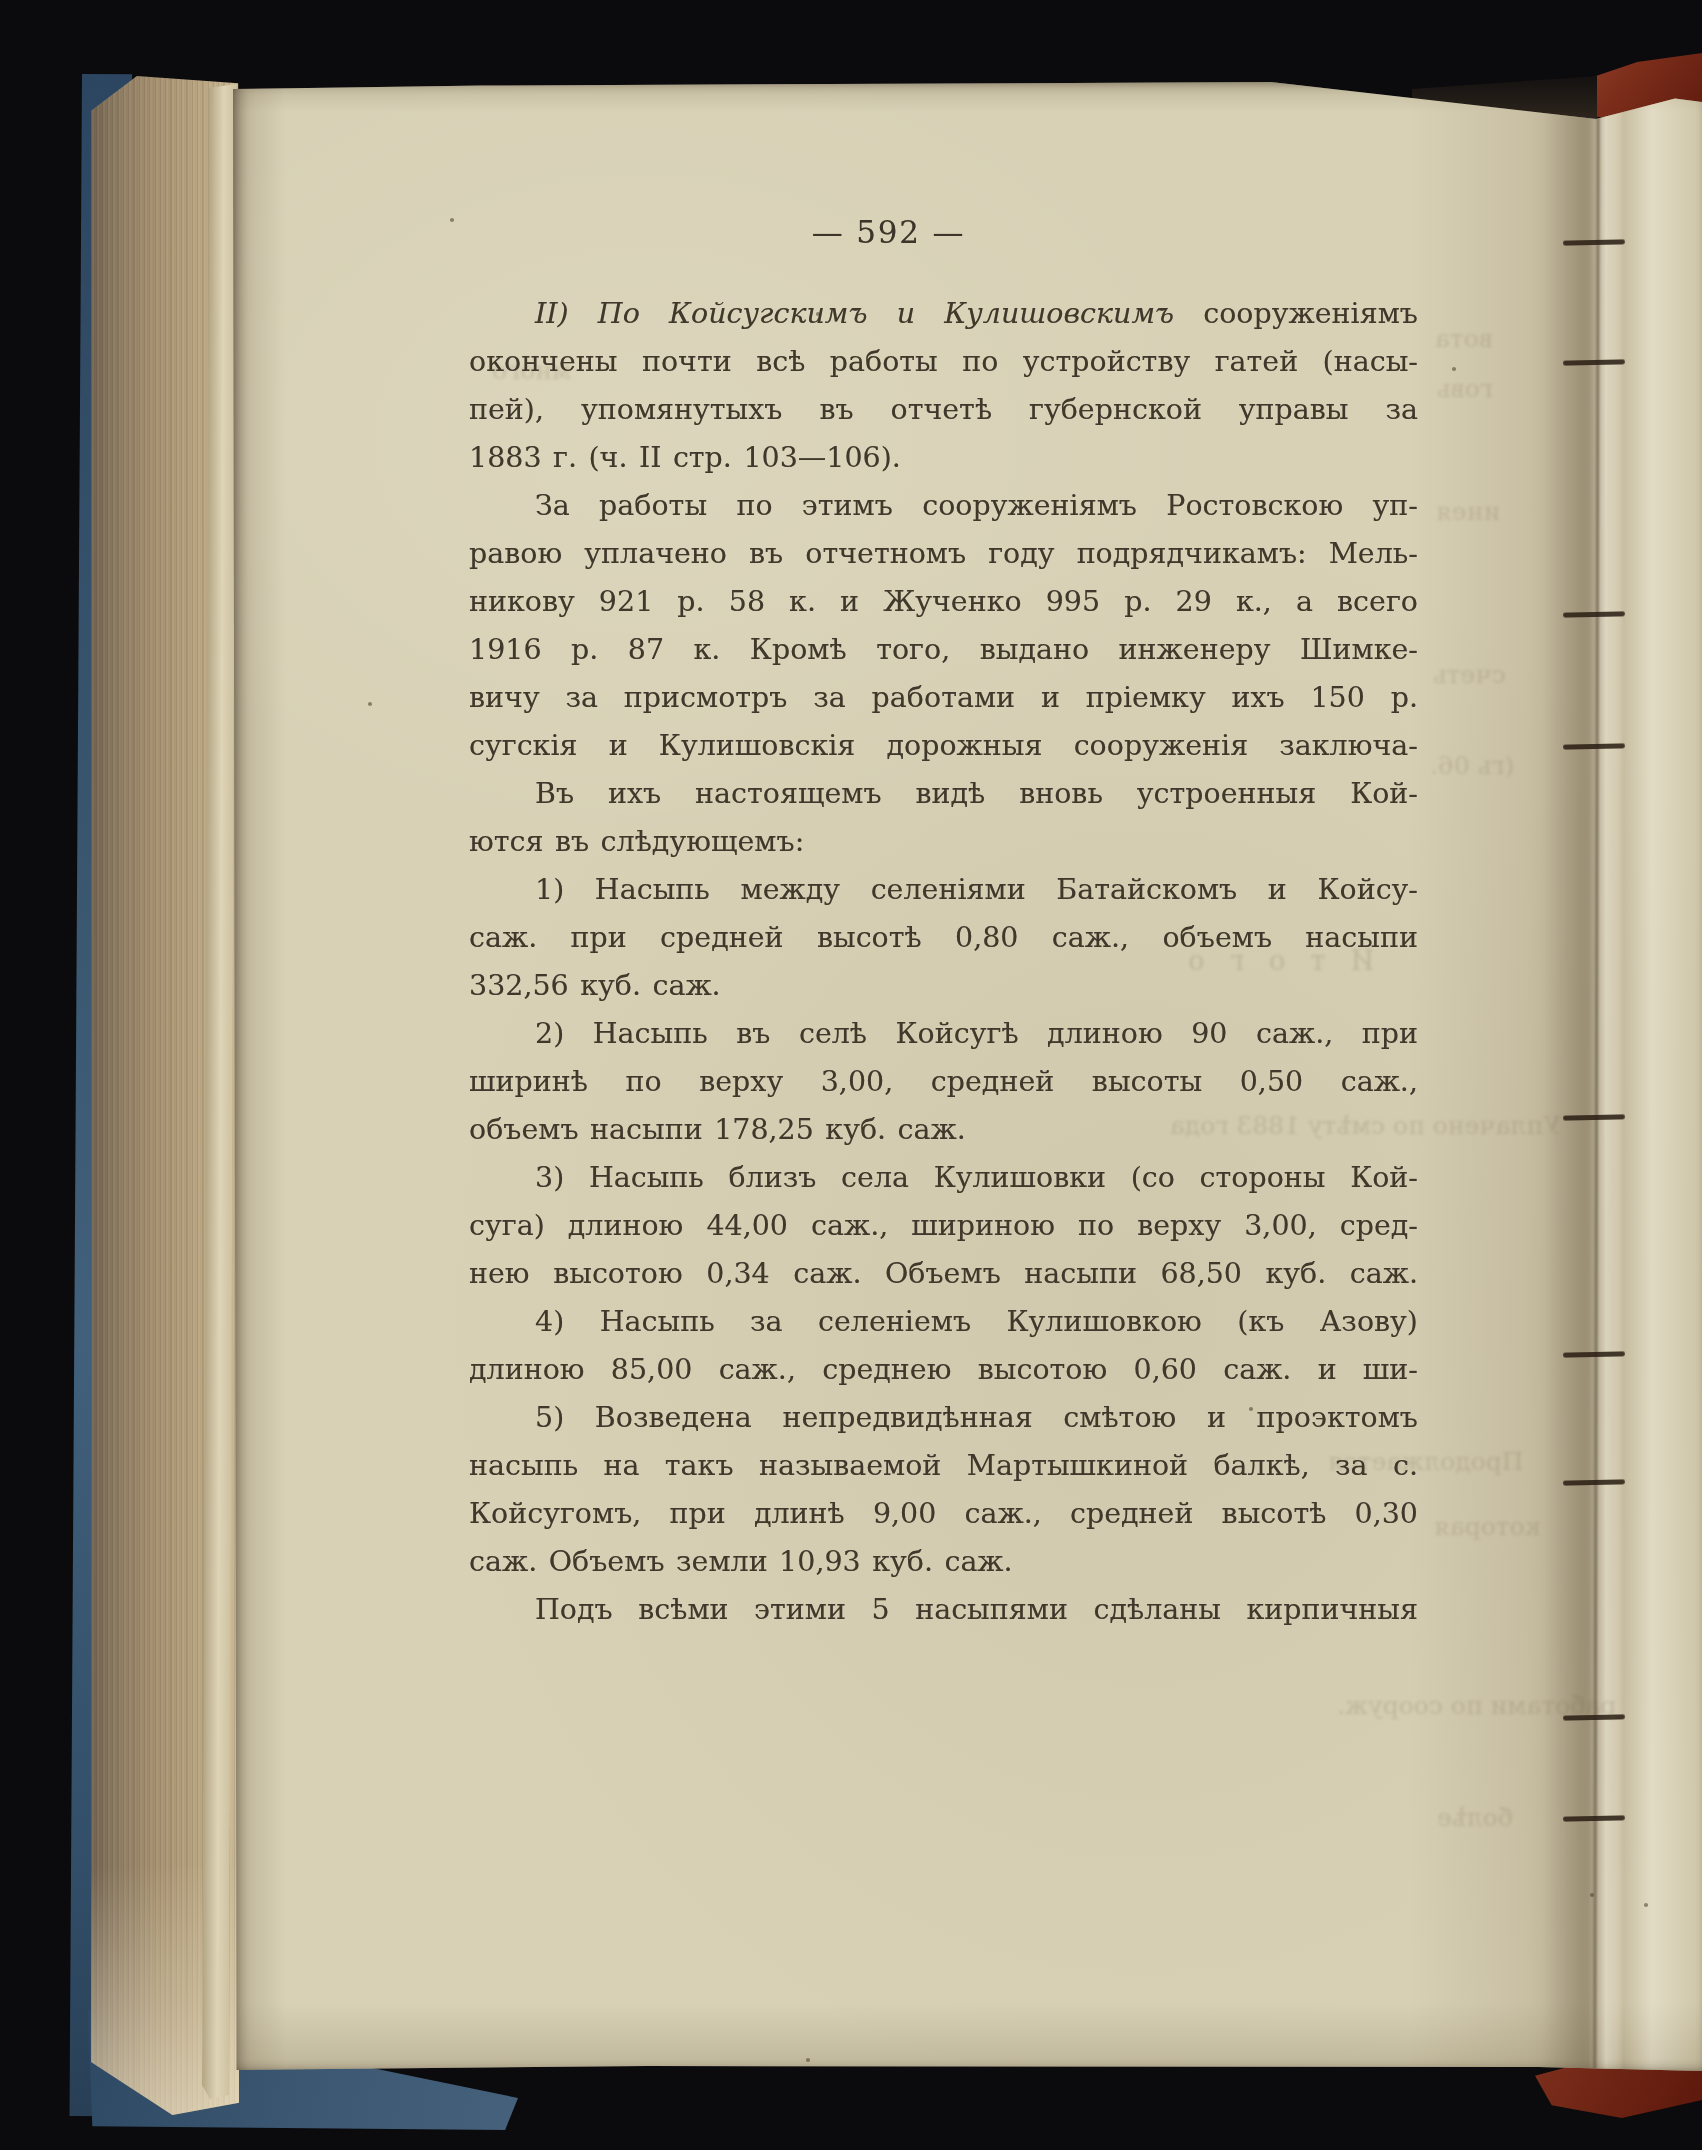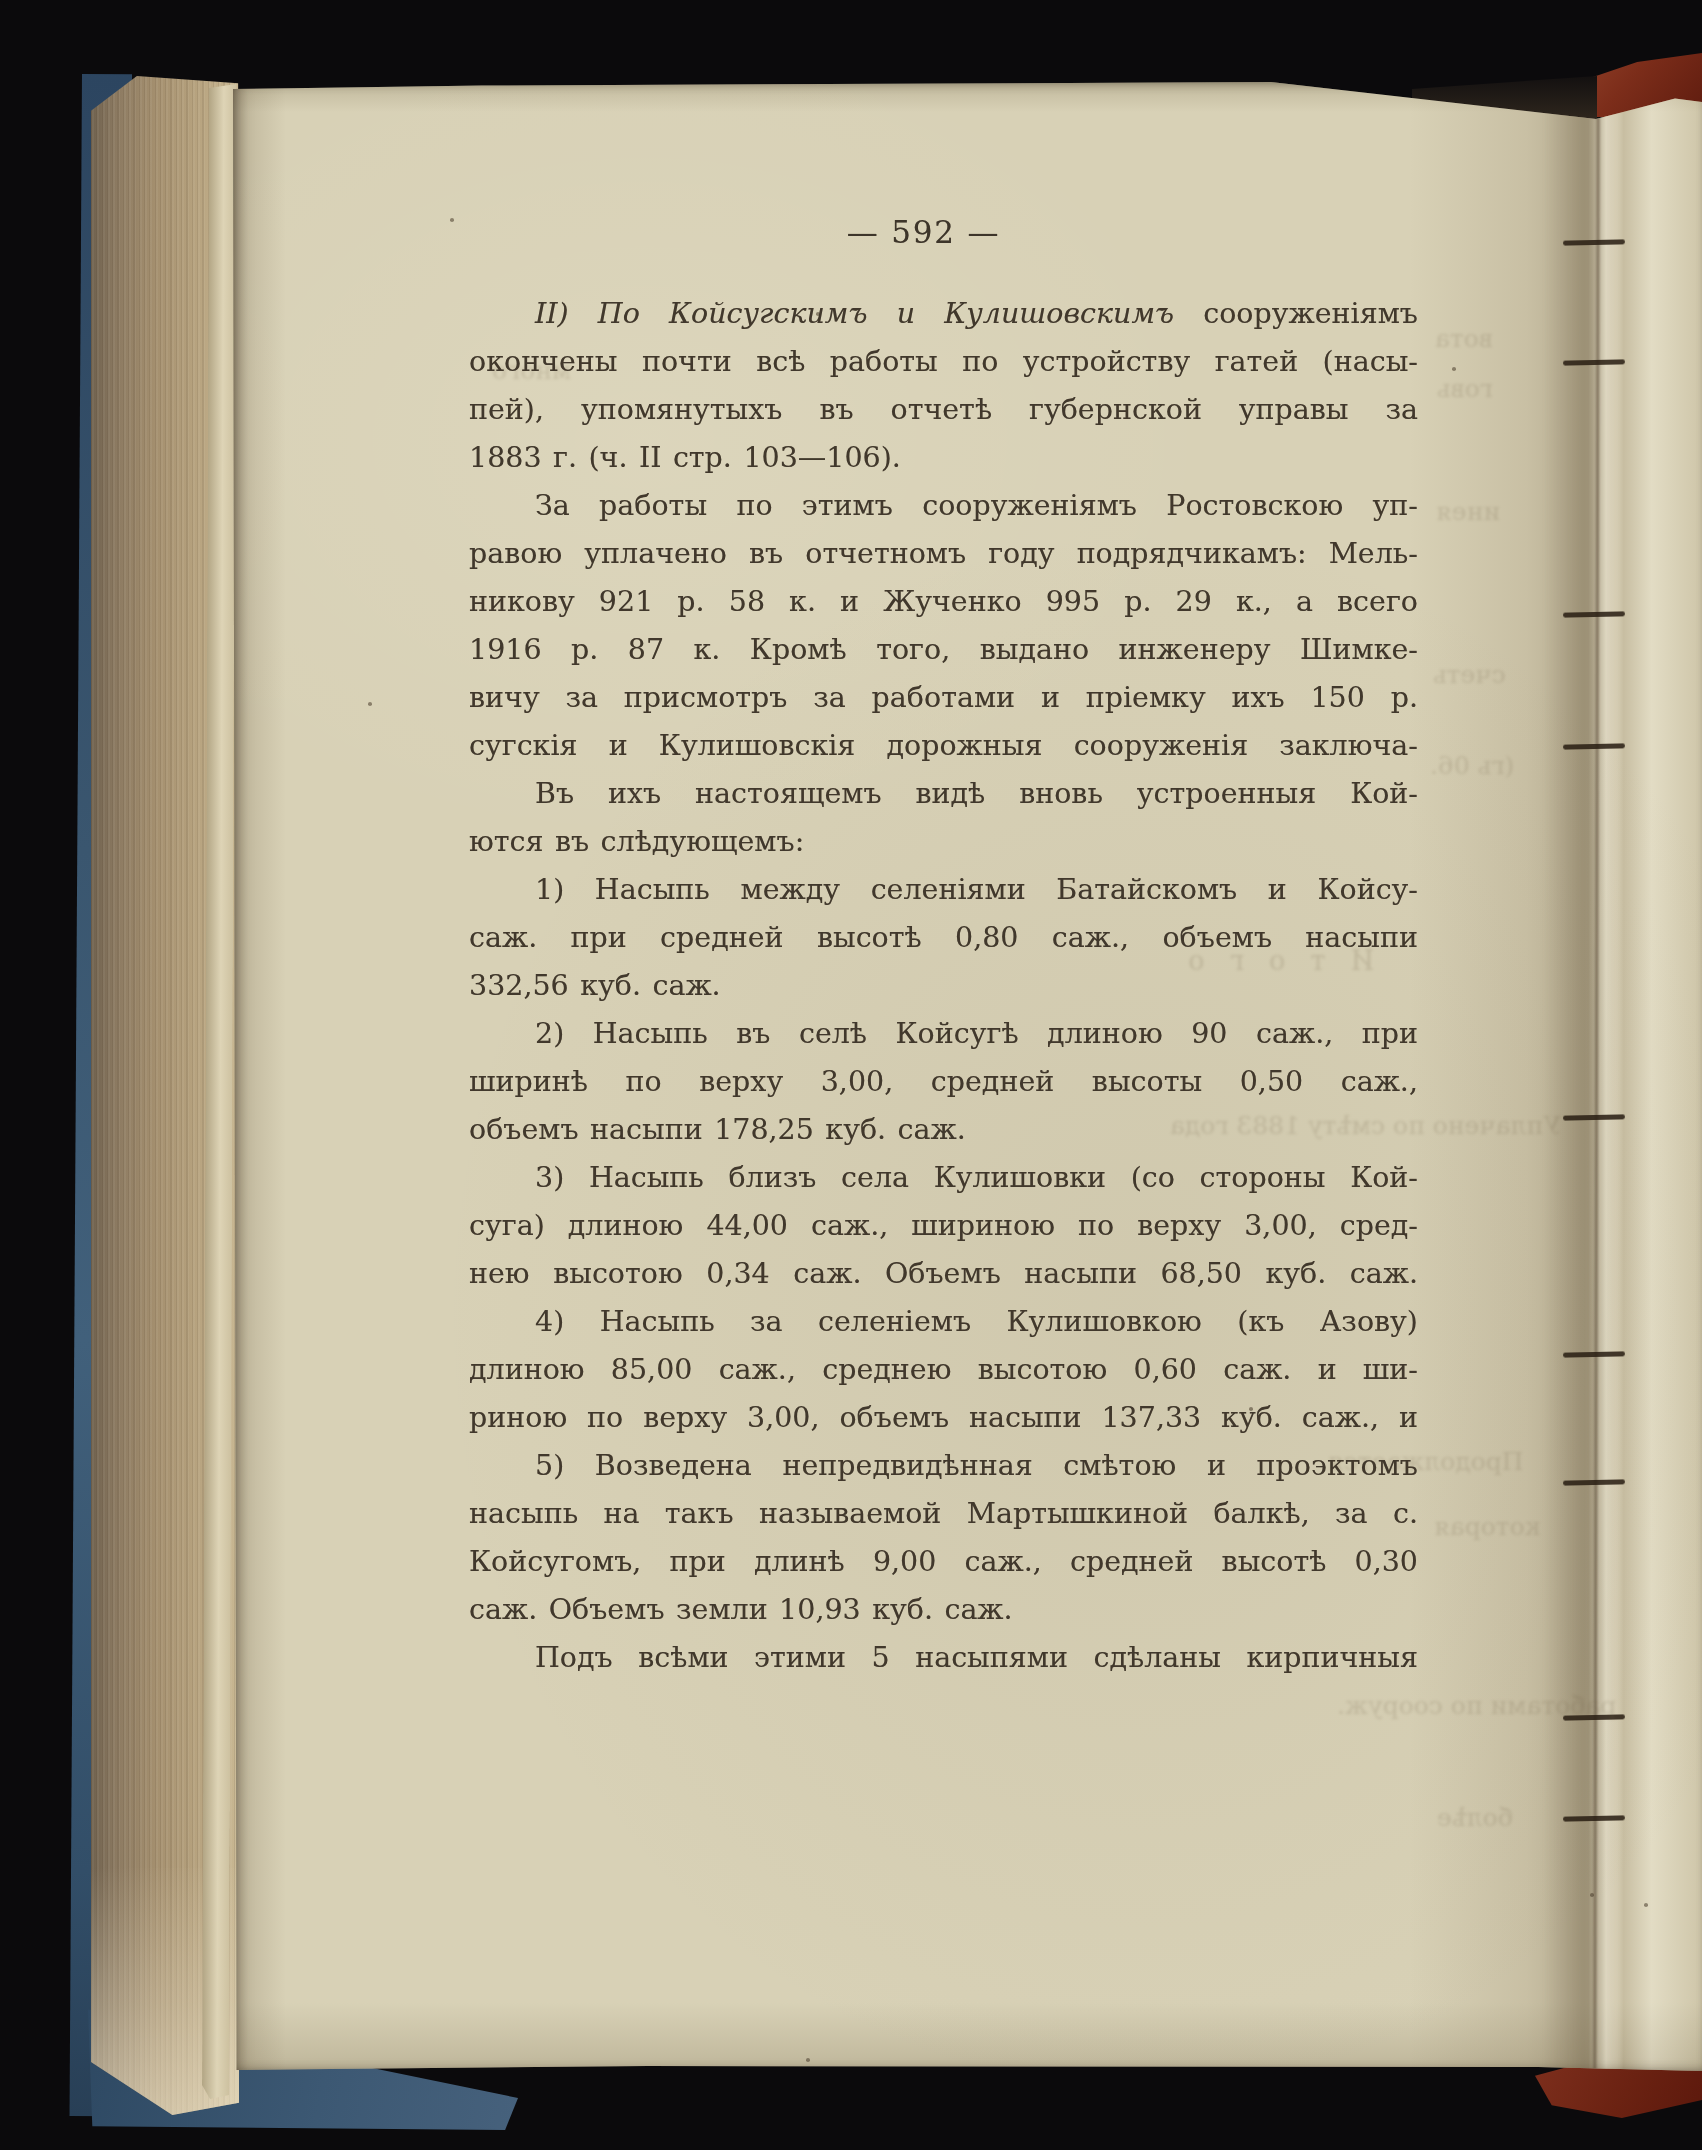--- a/index.html
+++ b/index.html
@@ -77,21 +77,21 @@
   .gutter-crease{
     position:absolute;left:1362px;top:0;width:3px;height:100%;
     background:rgba(74,58,38,0.5);filter:blur(0.9px);transform:rotate(0.1deg);
   }
   .stitch{
     position:absolute;left:1330px;width:62px;height:5.3px;background:#281d12;
     border-radius:2.4px;filter:blur(0.5px);transform:rotate(-1.2deg);opacity:.85;
   }
   
   .page-number{
-    position:absolute;left:572px;top:132px;width:237px;height:37px;line-height:37px;
+    position:absolute;left:537px;top:132px;width:237px;height:37px;line-height:37px;
     text-align:center;font-size:31px;color:#3d352a;letter-spacing:1.8px;z-index:2;
     text-shadow:0 0 0.6px rgba(62,52,38,0.35);
   }
   .textblock{
     position:absolute;left:236px;top:208px;width:949px;z-index:2;
     font-size:28.5px;line-height:48px;color:#41382c;word-spacing:2.4px;
   }
   .line{height:48px;text-align:justify;text-shadow:0 0 0.6px rgba(62,52,38,0.35);}
   .line.jus{text-align-last:justify;}
   .line.ind{text-indent:66px;}
@@ -177,21 +177,20 @@
         <div class="line jus"><span>саж. при средней высотѣ 0,80 саж., объемъ насыпи</span></div>
         <div class="line"><span>332,56 куб. саж.</span></div>
         <div class="line ind jus"><span>2) Насыпь въ селѣ Койсугѣ длиною 90 саж., при</span></div>
         <div class="line jus"><span>ширинѣ по верху 3,00, средней высоты 0,50 саж.,</span></div>
         <div class="line"><span>объемъ насыпи 178,25 куб. саж.</span></div>
         <div class="line ind jus"><span>3) Насыпь близъ села Кулишовки (со стороны Кой-</span></div>
         <div class="line jus"><span>суга) длиною 44,00 саж., шириною по верху 3,00, сред-</span></div>
         <div class="line jus"><span>нею высотою 0,34 саж. Объемъ насыпи 68,50 куб. саж.</span></div>
         <div class="line ind jus"><span>4) Насыпь за селеніемъ Кулишовкою (къ Азову)</span></div>
         <div class="line jus"><span>длиною 85,00 саж., среднею высотою 0,60 саж. и ши-</span></div>
-        <div class="line jus"><span>риною по верху 3,00, объемъ насыпи 137,33 куб. саж., и</span></div>
         <div class="line ind jus"><span>5) Возведена непредвидѣнная смѣтою и проэктомъ</span></div>
         <div class="line jus"><span>насыпь на такъ называемой Мартышкиной балкѣ, за с.</span></div>
         <div class="line jus"><span>Койсугомъ, при длинѣ 9,00 саж., средней высотѣ 0,30</span></div>
         <div class="line"><span>саж. Объемъ земли 10,93 куб. саж.</span></div>
         <div class="line ind jus"><span>Подъ всѣми этими 5 насыпями сдѣланы кирпичныя</span></div>
       </div>
   </div>
 </div>
 
 

